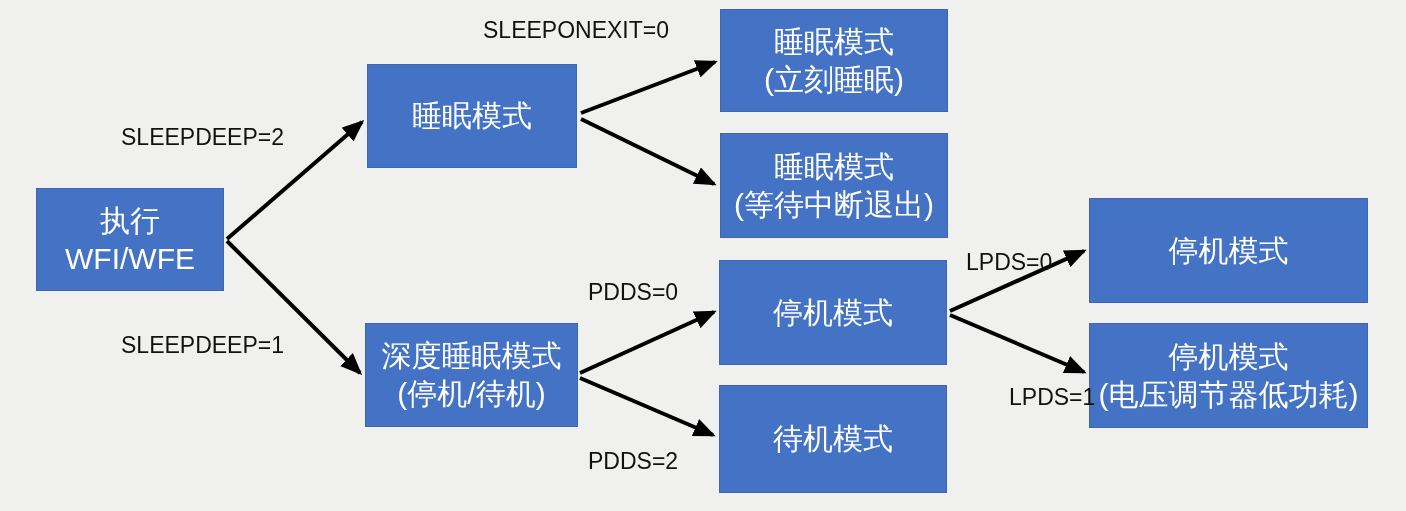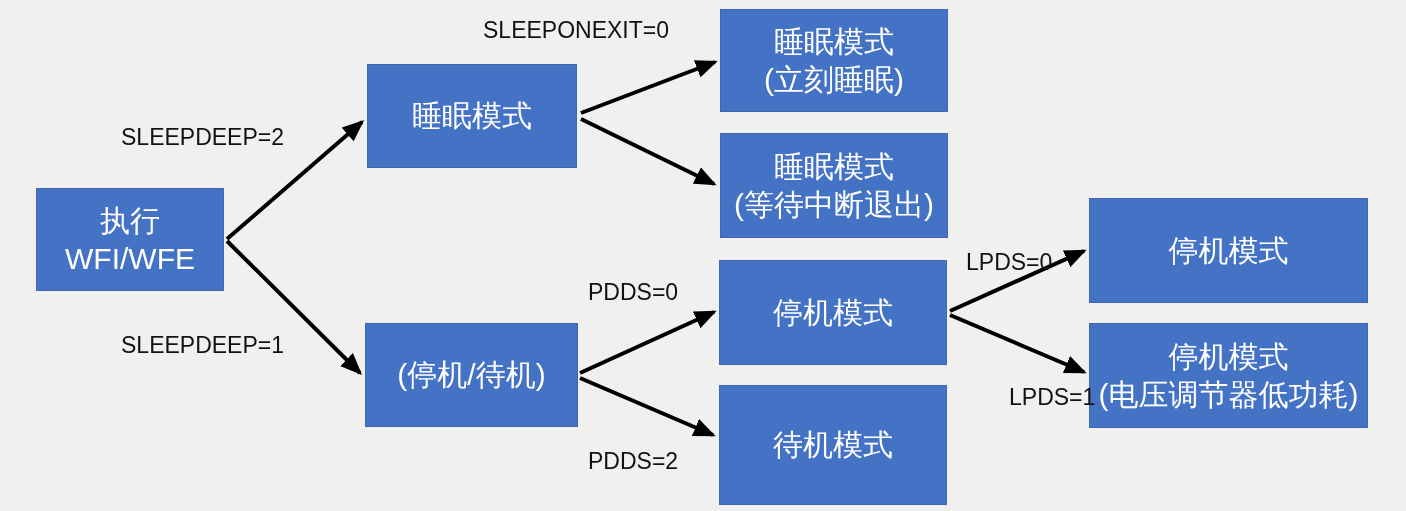--- a/index.html
+++ b/index.html
@@ -78,28 +78,29 @@
     <span class="nline">睡眠模式</span>
     <span class="nline">(立刻睡眠)</span>
   </div>
 
   <div class="node" style="left:720px; top:133px; width:228px; height:105px;">
     <span class="nline">睡眠模式</span>
     <span class="nline">(等待中断退出)</span>
   </div>
 
   <div class="node" style="left:365px; top:323px; width:213px; height:104px;">
+    <span class="nline">深度睡眠模式</span>
     <span class="nline">(停机/待机)</span>
   </div>
 
   <div class="node" style="left:719px; top:260px; width:228px; height:105px;">
     <span class="nline">停机模式</span>
   </div>
 
-  <div class="node" style="left:719px; top:385px; width:228px; height:120px;">
+  <div class="node" style="left:719px; top:385px; width:228px; height:108px;">
     <span class="nline">待机模式</span>
   </div>
 
   <div class="node" style="left:1089px; top:198px; width:279px; height:105px;">
     <span class="nline">停机模式</span>
   </div>
 
   <div class="node" style="left:1089px; top:323px; width:279px; height:105px;">
     <span class="nline">停机模式</span>
     <span class="nline">(电压调节器低功耗)</span>

